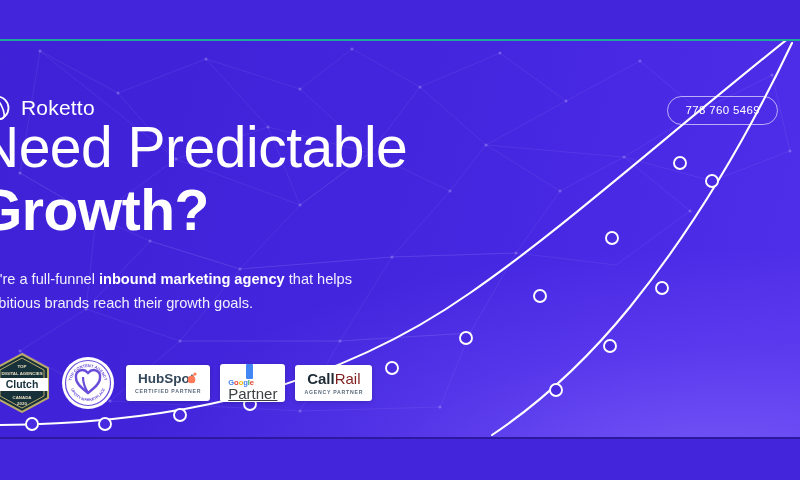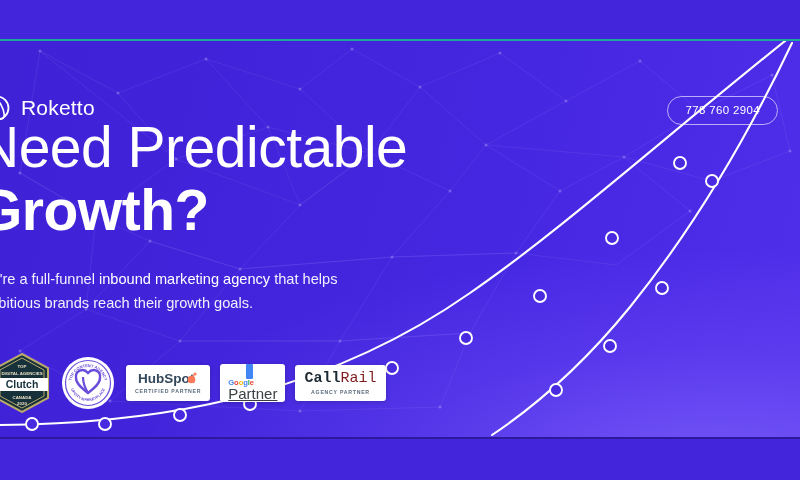--- a/index.html
+++ b/index.html
@@ -52,21 +52,21 @@
 
   
   .copy { position:absolute; left:-22px; top:78px; width:540px; z-index:15; }
   .h1 { color:#fff; line-height:1.0; }
   .h1-l1 { font-size:57px; font-weight:300; letter-spacing:-.5px; white-space:nowrap; }
   .h1-l2 { font-size:57px; font-weight:700; letter-spacing:-.5px; margin-top:6px; white-space:nowrap; }
   .lead {
     margin-top:29px; color:rgba(255,255,255,.93);
     font-size:14.6px; line-height:1.62; max-width:375px;
   }
-  .lead b { font-weight:400; color:#fff; }
+  .lead b { font-weight:700; color:#fff; }
 
   
   .badges {
     position:absolute; left:-6px; top:312px; z-index:15;
     display:flex; align-items:center; gap:10px;
   }
   .badge-seal { width:56px; height:60px; flex:none; }
   .badge-card {
     background:#fff; border-radius:3px; height:36px;
     display:flex; flex-direction:column; align-items:center; justify-content:center;
@@ -194,21 +194,21 @@
     </svg>
 
     <div class="logo">
       <svg class="logo-mark" viewBox="0 0 30 30">
         <circle cx="15" cy="15" r="11.5" fill="none" stroke="#ffffff" stroke-width="1.8"></circle>
         <ellipse cx="15" cy="15" rx="5" ry="12" fill="none" stroke="#ffffff" stroke-width="1.6" transform="rotate(-28 15 15)"></ellipse>
       </svg>
       <span class="logo-word">Roketto</span>
     </div>
 
-    <a class="phone-pill">778 760 2904</a>
+    <a class="phone-pill">778 760 5469</a>
 
     <div class="copy">
       <h1 class="h1">
         <div class="h1-l1">Need Predictable</div>
         <div class="h1-l2">Growth?</div>
       </h1>
       <p class="lead"><span>We're a full-funnel </span><b>inbound marketing agency</b><span> that helps ambitious brands reach their growth goals.</span></p>
     </div>
 
     <div class="badges">
@@ -253,21 +253,21 @@
 
       <div class="badge-card" style="height:38px;padding:0 8px">
         <div class="gp-bar"></div>
         <div style="display:flex;flex-direction:column;align-items:flex-start">
           <div class="google-word"><span class="g-blue">G</span><span class="g-red">o</span><span class="g-yellow">o</span><span class="g-blue">g</span><span class="g-green">l</span><span class="g-red">e</span></div>
           <div class="partner-word">Partner</div>
         </div>
       </div>
 
       <div class="badge-card">
-        <div style="display:flex;align-items:center;font-family:Liberation Mono, monospace;">
+        <div style="display:flex;align-items:center;">
           <span class="bc-main" style="font-size:15px;color:#1d2933">Call</span>
           <span class="bc-main" style="font-size:15px;font-weight:400;color:#7f1d1d">Rail</span>
         </div>
         <div class="bc-sub">AGENCY PARTNER</div>
       </div>
 
     </div>
   </section>
 
   <div class="fold-rule"></div>

